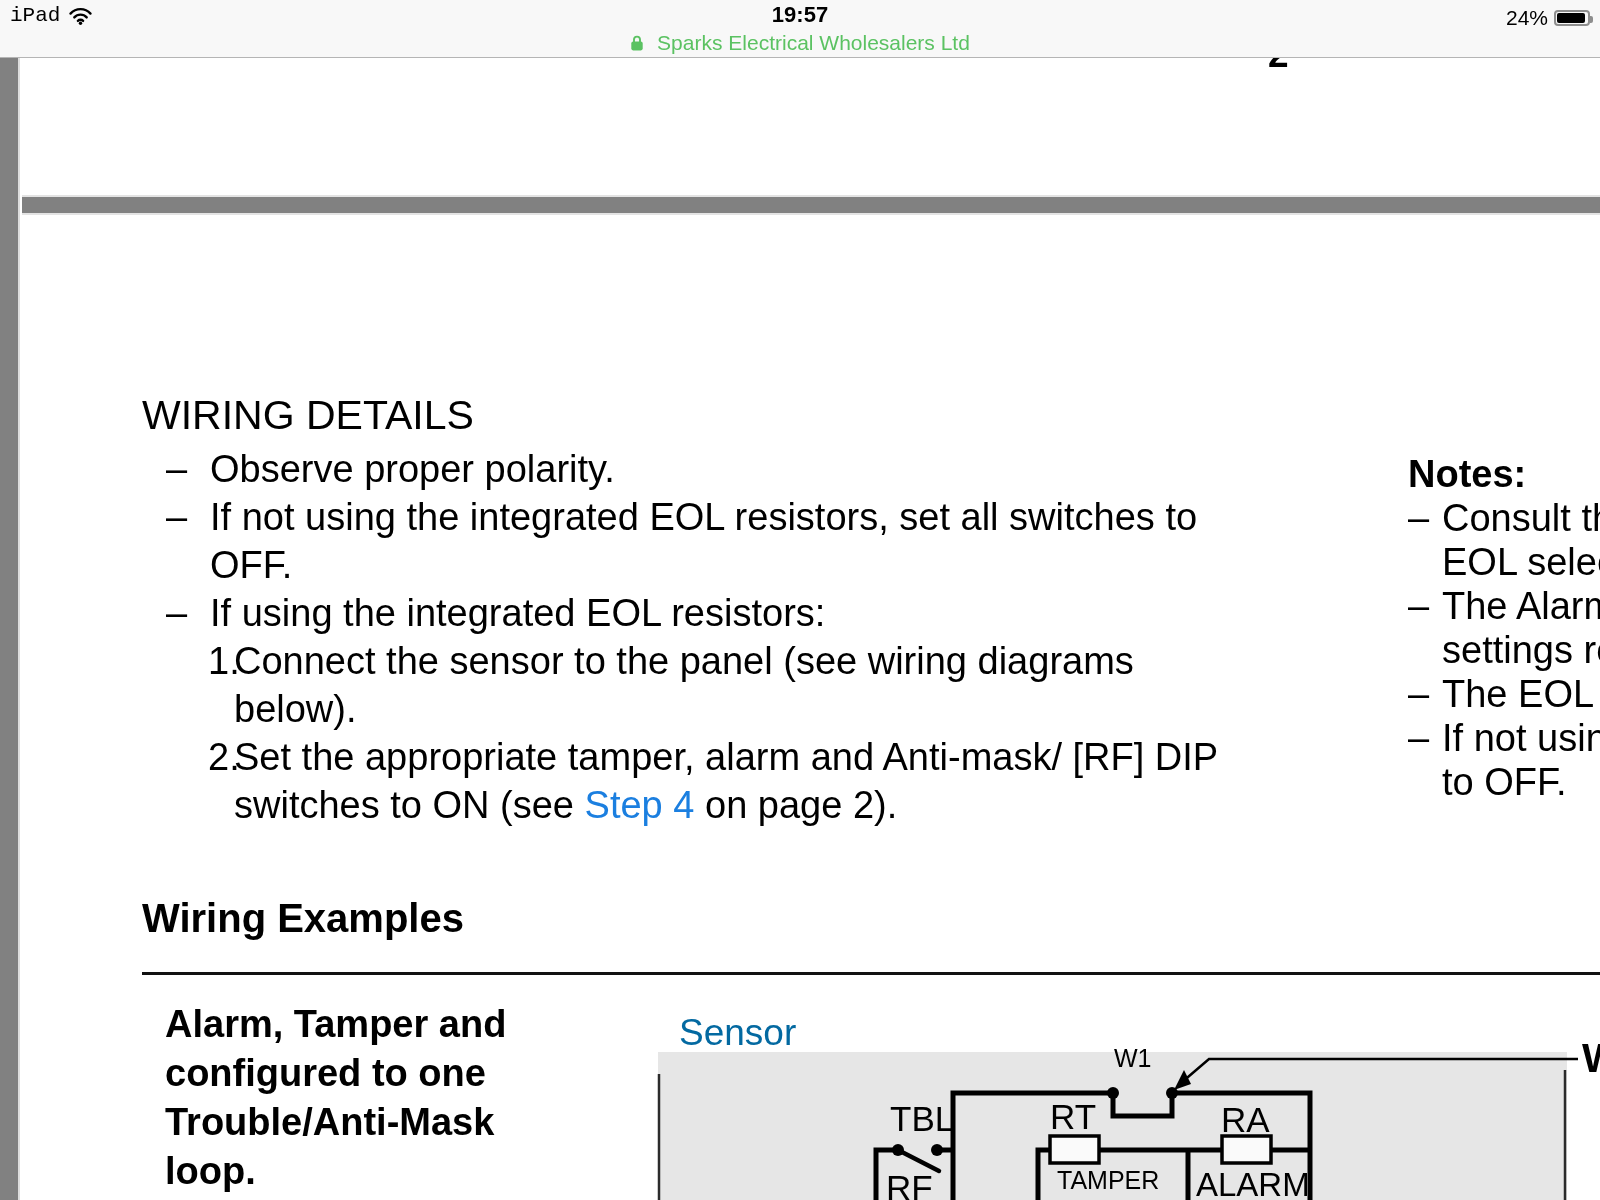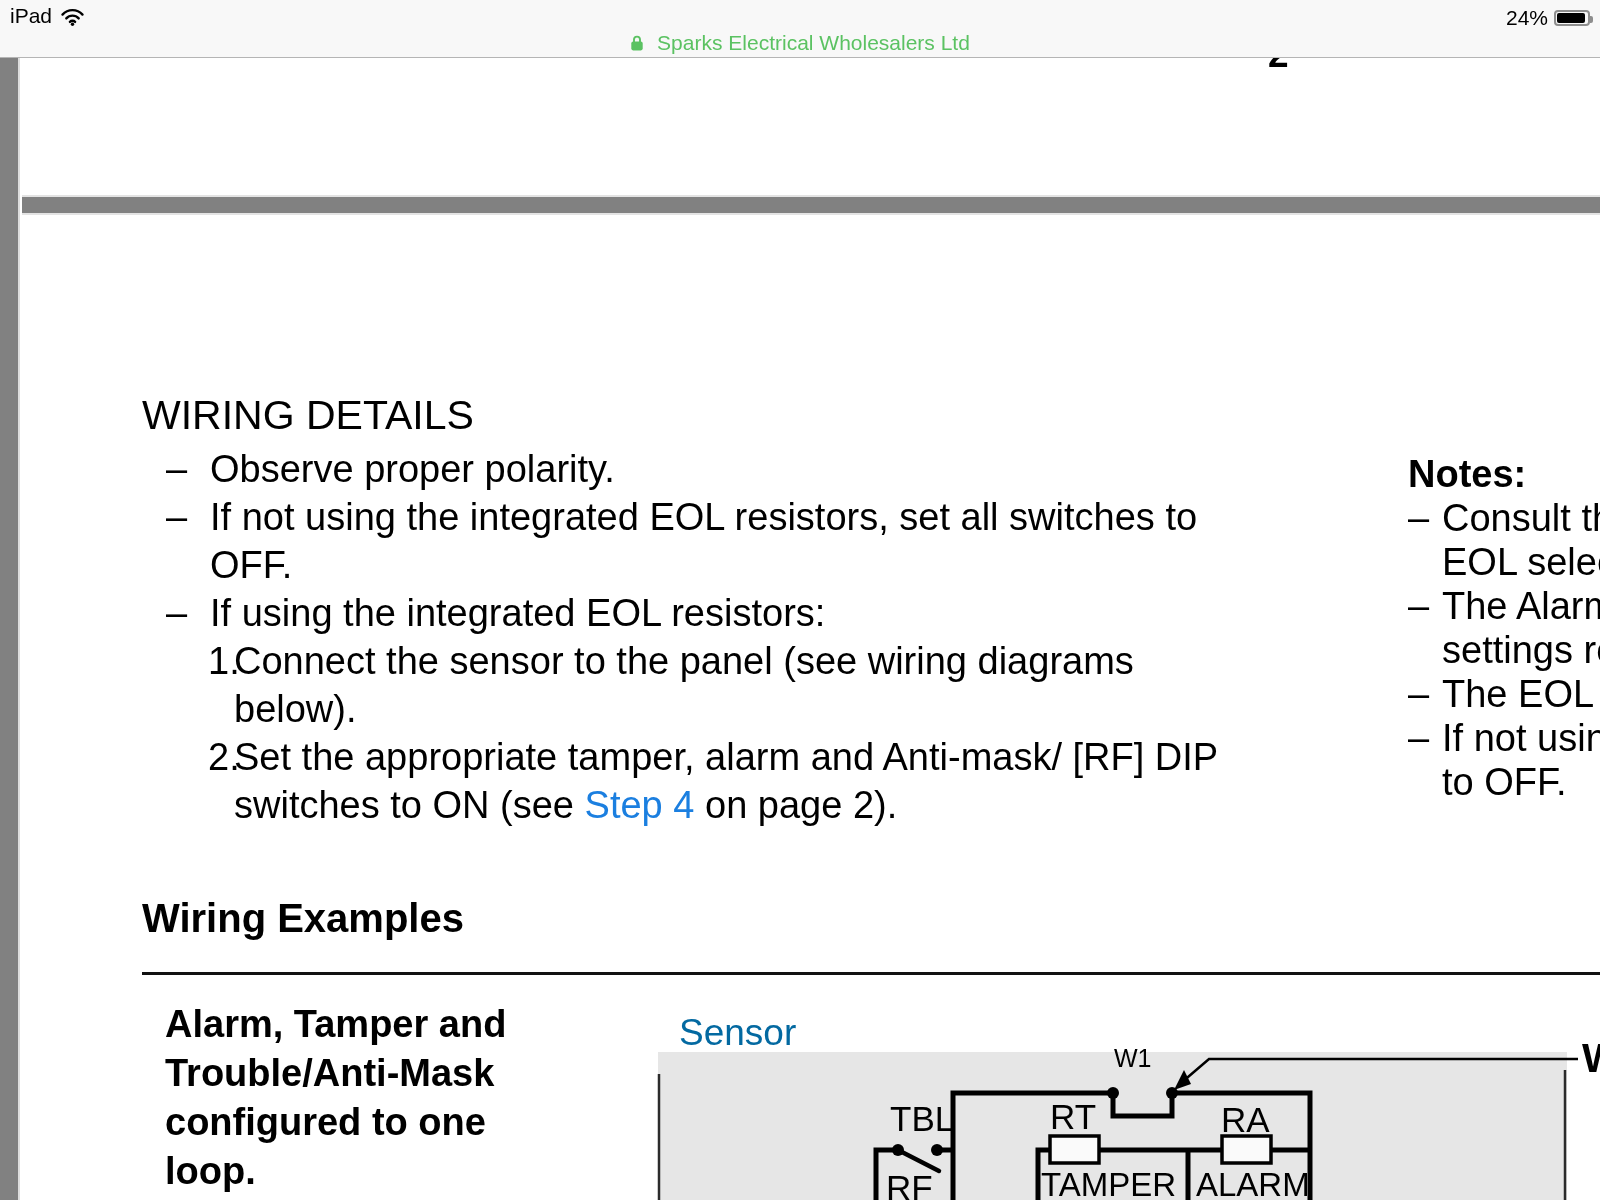--- a/index.html
+++ b/index.html
@@ -3,21 +3,21 @@
 <meta charset="utf-8">
 <style>
   * { margin:0; padding:0; box-sizing:border-box; }
   html,body { width:1600px; height:1200px; overflow:hidden; background:#fff;
               font-family:"Liberation Sans", sans-serif; }
   #screen { position:relative; width:1600px; height:1200px; overflow:hidden; background:#fff; }
 
   
   .status-bar { position:absolute; left:0; top:0; width:1600px; height:58px;
                 background:#f8f8f8; border-bottom:1px solid #b5b5b5; z-index:20; }
-  .sb-left { position:absolute; left:10px; top:4px; display:flex; align-items:center; gap:8px; }
+  .sb-left { position:absolute; left:10px; top:4px; display:flex; align-items:center; gap:8px;font-family:Liberation Mono, monospace; }
   .sb-device { font-size:21px; color:#000; }
   .sb-time { position:absolute; left:0; top:2px; width:100%; text-align:center;
              font-size:22px; font-weight:600; color:#000; }
   .sb-site-row { position:absolute; left:0; top:31px; width:100%; display:flex;
                  justify-content:center; align-items:center; gap:7px; }
   .sb-site { font-size:21px; }
   .sb-right { position:absolute; right:10px; top:6px; display:flex; align-items:center; gap:6px; }
   .sb-batt-pct { font-size:21px; color:#000; }
   .batt { position:relative; width:36px; height:16px; border:2px solid #8e8e8e; border-radius:4px; }
   .batt-fill { position:absolute; left:1px; top:1px; width:28px; height:10px; background:#000; border-radius:2px; }
@@ -61,21 +61,21 @@
              line-height:49px; color:#000; }
   .sensor-lbl { position:absolute; left:679px; top:1014px; font-size:37px; line-height:1; color:#0369a1; }
 
   .diagram-box { position:absolute; left:658px; top:1052px; width:909px; height:148px; background:#e6e6e6; }
   .dlbl { position:absolute; line-height:1; color:#000; white-space:nowrap; z-index:3; }
   .dlbl-w1     { left:1114px; top:1046px; font-size:25px; }
   .dlbl-tbl    { left:879px;  top:1101px; font-size:35px;margin-left:11px; }
   .dlbl-rt     { left:1050px; top:1099px; font-size:35px; }
   .dlbl-ra     { left:1221px; top:1102px; font-size:35px; }
   .dlbl-rf     { left:886px;  top:1170px; font-size:35px; }
-  .dlbl-tamper { left:1041px; top:1168px; font-size:33px; }
+  .dlbl-tamper { left:1041px; top:1168px; font-size:25px;padding-left:16px; }
   .dlbl-alarm  { left:1196px; top:1168px; font-size:33px; }
   .dlbl-wpart  { left:1582px; top:1038px; font-size:41px; font-weight:bold; }
 
   .wires { position:absolute; left:0; top:0; width:1600px; height:1200px; z-index:2; pointer-events:none; }
 
   .icon-svg { display:block; }
 </style>
 </head>
 <body>
 
@@ -147,22 +147,22 @@
       <span class="n-marker"></span>
       <span>to OFF.</span>
     </div>
   </div>
 
   <div class="h-sub">Wiring Examples</div>
   <div class="rule"></div>
 
   <div class="caption">
     <div>Alarm, Tamper and</div>
+    <div>configured to one</div>
     <div>Trouble/Anti-Mask</div>
-    <div>configured to one</div>
     <div>loop.</div>
   </div>
 
   <div class="sensor-lbl">Sensor</div>
 
   <div class="diagram-box"></div>
 
   <svg class="wires" viewBox="0 0 1600 1200" xmlns="http://www.w3.org/2000/svg">
 
     <path d="M659 1074 V1200" stroke="#2b2b2b" stroke-width="2.5" fill="none"></path>
@@ -200,20 +200,21 @@
   <div class="status-bar">
     <div class="sb-left">
       <span class="sb-device">iPad</span>
       <svg class="icon-svg" width="25" height="19" viewBox="0 0 25 19">
         <path d="M2.5 7.6 A13.5 13.5 0 0 1 22.5 7.6" stroke="#000" stroke-width="2.4" fill="none" stroke-linecap="round"></path>
         <path d="M6.3 11.4 A8.4 8.4 0 0 1 18.7 11.4" stroke="#000" stroke-width="2.4" fill="none" stroke-linecap="round"></path>
         <path d="M9.9 14.9 A3.6 3.6 0 0 1 15.1 14.9" stroke="#000" stroke-width="2.4" fill="none" stroke-linecap="round"></path>
         <circle cx="12.5" cy="17.3" r="1.7" fill="#000"></circle>
       </svg>
     </div>
+    <div class="sb-time">19:57</div>
     <div class="sb-site-row">
       <svg class="icon-svg" width="14" height="18" viewBox="0 0 14 18">
         <path d="M4 8 V5.6 A3 3 0 0 1 10 5.6 V8" stroke="#5bc262" stroke-width="1.9" fill="none"></path>
         <rect x="1.3" y="7.6" width="11.4" height="8.8" rx="1.8" fill="#5bc262"></rect>
       </svg>
       <span class="sb-site" style="color:#5bc262;margin-left:6px;">Sparks Electrical Wholesalers Ltd</span>
     </div>
     <div class="sb-right">
       <span class="sb-batt-pct">24%</span>
       <div class="batt">

